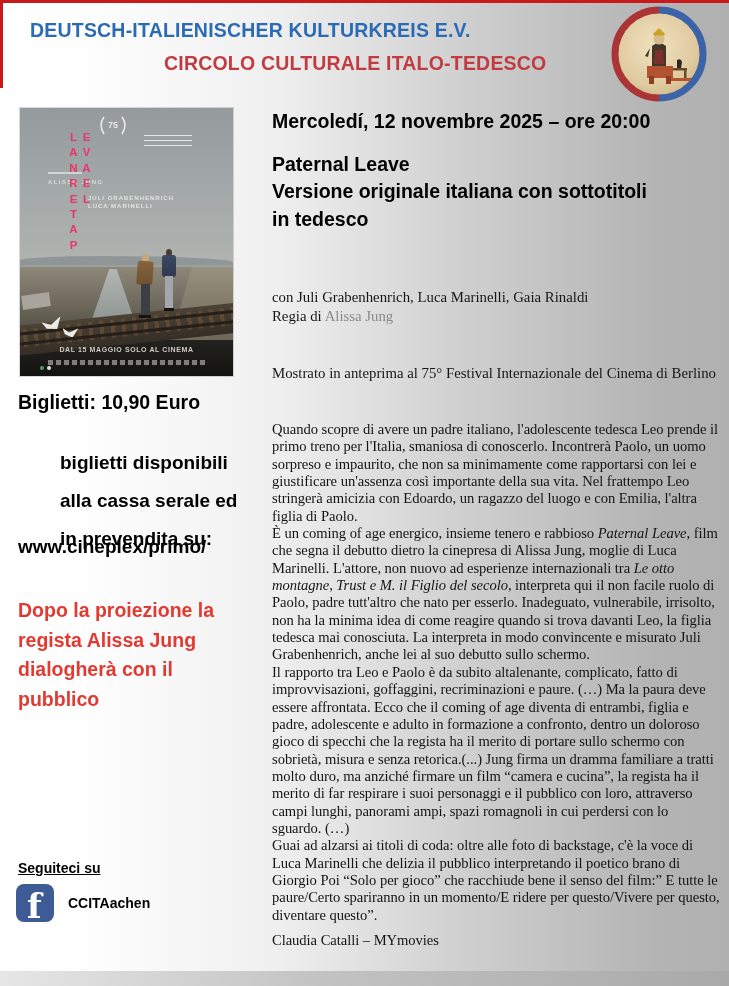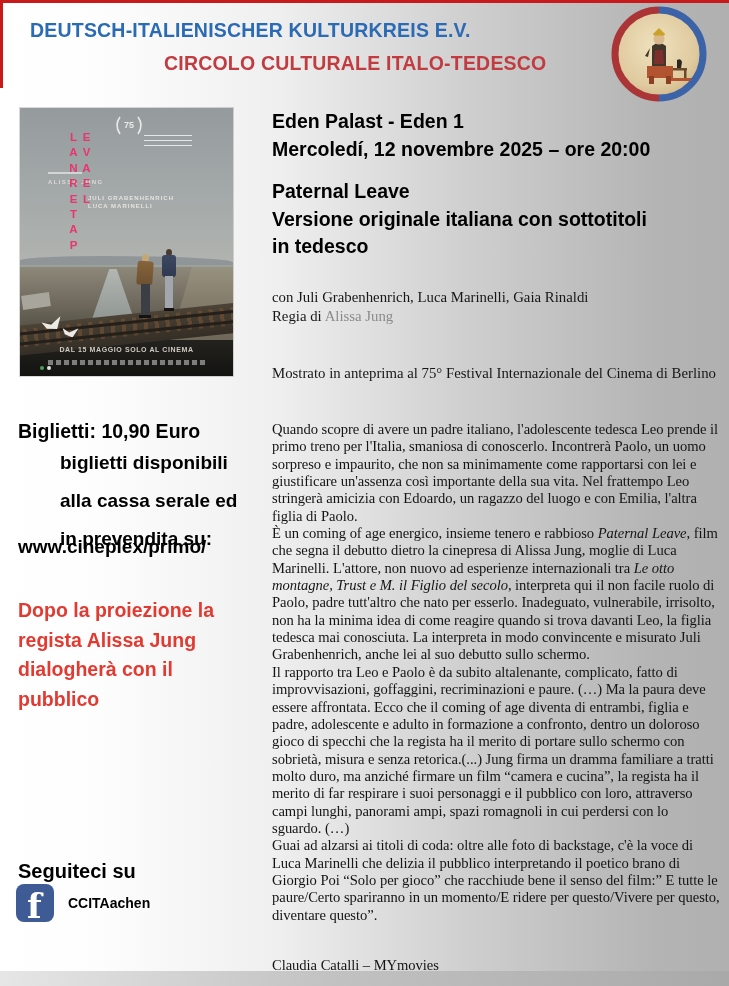--- a/index.html
+++ b/index.html
@@ -8,39 +8,39 @@
     font-family:"Liberation Sans",sans-serif;color:#000;}
   .abs{position:absolute;}
   
   .top-red-line{top:0;left:0;right:0;height:3px;background:#c81a1a;}
   .left-red-line{top:0;left:0;width:3px;height:88px;background:#c81a1a;}
   
   .hdr1{left:30px;top:19px;font-size:19.5px;font-weight:bold;color:#2b6ab5;letter-spacing:.2px;white-space:nowrap;}
   .hdr2{left:164px;top:52px;font-size:19.5px;font-weight:bold;color:#c23b40;letter-spacing:.2px;white-space:nowrap;}
   .logo{left:611px;top:6px;width:96px;height:96px;}
   
-  .tickets{left:18px;top:391px;font-size:19.5px;font-weight:bold;margin-top:29px;}
+  .tickets{left:18px;top:391px;font-size:19.5px;font-weight:bold;}
   .avail{left:20px;top:444px;font-size:19px;font-weight:bold;line-height:38px;white-space:pre-line;margin-left:40px;}
   .avail-url{left:18px;top:532px;font-size:19px;font-weight:bold;line-height:29.5px;}
   .announce{left:18px;top:596px;font-size:19.5px;font-weight:bold;color:#e23a31;line-height:29.5px;white-space:pre-line;}
-  .follow{left:18px;top:860px;font-size:20px;font-weight:bold;}
+  .follow{left:18px;top:860px;font-size:14px;font-weight:bold;text-decoration:underline;}
   .fb-row{left:16px;top:884px;display:flex;align-items:center;gap:14px;}
   .fb-icon{width:38px;height:38px;border-radius:8px;background:#3e5b96;overflow:hidden;position:relative;}
   .fb-icon span{position:absolute;left:11px;top:2px;color:#fff;font-family:"DejaVu Serif",serif;font-weight:bold;font-size:34px;}
   .fb-label{font-size:14px;font-weight:bold;}
   
   .event-head{left:272px;top:108px;width:450px;font-size:19.5px;font-weight:bold;line-height:27.6px;}
   .event-head .gap-after{margin-bottom:15px;}
   .preline{white-space:pre-line;}
   .credits{left:272px;top:288px;width:448px;font-family:"Liberation Serif","DejaVu Serif",serif;font-size:14.8px;line-height:19px;color:#161616;}
   .credits .blank{height:19px;}
   .dir-name{color:#8a8a8a;}
   .review{left:272px;top:421px;width:449px;font-family:"Liberation Serif","DejaVu Serif",serif;font-size:14.6px;line-height:17.35px;color:#141414;letter-spacing:-.05px;text-align:left;}
   .review .rv-p em{font-style:italic;}
-  .byline{margin-top:33px;}
+  .byline{margin-top:8px;}
   .bottom-bar{left:0;top:971px;width:729px;height:15px;background:linear-gradient(to right,#e6e6e6,#c2c2c2 45%,#a9a9a9);}
   
   .poster{left:20px;top:108px;width:213px;height:268px;background:#9aa0a2;overflow:hidden;box-shadow:0 0 0 1px rgba(0,0,0,.15);}
   .p-sky{left:0;top:0;width:213px;height:159px;background:linear-gradient(#959b9d 0%,#a4a9a9 55%,#b1b4b0 100%);}
   .p-hills{left:0;top:148px;width:213px;height:11px;background:#868c90;opacity:.75;border-radius:40% 60% 0 0;}
   .p-shore{left:0;top:157px;width:213px;height:8px;background:#9aa09a;}
   .p-land{left:0;top:159px;width:213px;height:73px;background:linear-gradient(#8d887a 0%,#6b6659 55%,#4b473e 100%);}
   .p-dark{left:0;top:232px;width:213px;height:36px;background:linear-gradient(#23221e,#131311);}
   .p-water{left:70px;top:161px;width:46px;height:56px;background:linear-gradient(#b2b7b4,#8d938e);clip-path:polygon(42% 0,58% 0,100% 100%,0 100%);}
   .p-bank{left:150px;top:159px;width:63px;height:74px;background:linear-gradient(#97917f,#6e6657);clip-path:polygon(35% 0,100% 0,100% 100%,0 100%);}
@@ -54,21 +54,21 @@
   .bird{position:absolute;background:#eceae4;clip-path:polygon(0 20%,45% 55%,100% 0,70% 100%,20% 80%);}
   .b1{left:22px;top:210px;width:20px;height:12px;transform:rotate(-12deg);}
   .b2{left:42px;top:219px;width:16px;height:10px;transform:rotate(8deg);}
   .fig{position:absolute;}
   .f-head{position:absolute;border-radius:50% 50% 42% 42%;}
   .f-torso{position:absolute;border-radius:3px;}
   .f-legs{position:absolute;}
   .f-feet{position:absolute;background:#15130f;height:3px;}
   .v-title{position:absolute;white-space:pre-line;text-align:center;font-weight:bold;font-size:11.5px;line-height:15.4px;color:#e8356b;width:13px;}
   .vt1{left:47px;top:22px;} .vt2{left:60px;top:22px;}
-  .p-laurel{left:92px;top:7px;width:34px;height:21px;text-decoration:underline;}
+  .p-laurel{left:76px;top:7px;width:34px;height:21px;text-decoration:underline;}
   .p-microbars{position:absolute;background:repeating-linear-gradient(180deg,rgba(255,255,255,.75) 0 1.5px,transparent 1.5px 5px);}
   .mb-right{left:124px;top:27px;width:48px;height:14px;}
   .mb-left{left:28px;top:64px;width:34px;height:5px;opacity:.7;}
   .p-alissa{left:28px;top:71px;font-size:6px;font-weight:bold;letter-spacing:1.4px;color:#dcdcd8;}
   .p-cast{left:68px;top:86px;font-size:6px;font-weight:bold;letter-spacing:1px;line-height:8px;color:#e4e4e0;white-space:pre-line;}
   .p-release{left:0;top:238px;width:213px;text-align:center;font-size:7px;font-weight:bold;letter-spacing:.6px;color:#cfcbc2;}
   .p-credits-bar{left:28px;top:252px;width:157px;height:5px;opacity:.55;
     background:repeating-linear-gradient(90deg,rgba(255,255,255,.8) 0 5px,transparent 5px 8px);}
   .p-dot{position:absolute;width:4px;height:4px;border-radius:50%;}
   .d1{left:20px;top:258px;background:#4f9d5d;} .d2{left:27px;top:258px;background:#e4e4e0;}
@@ -187,21 +187,20 @@
 pubblico</div>
   <div class="abs follow">Seguiteci su</div>
   <div class="abs fb-row">
     <div class="fb-icon">
         <span>f</span>
       </div>
     <div class="fb-label">CCITAachen</div>
   </div>
 
   <div class="abs event-head">
-    <div>Eden Palast - Eden 1</div>
     <div class="gap-after">Mercoledí, 12 novembre 2025 – ore 20:00</div>
     <div>Paternal Leave</div>
     <div class="preline">Versione originale italiana con sottotitoli
 in tedesco</div>
   </div>
 
   <div class="abs credits">
     <div>con Juli Grabenhenrich, Luca Marinelli, Gaia Rinaldi</div>
     <div><span>Regia  di</span> <span class="dir-name">Alissa Jung</span></div>
     <div class="blank"></div>

